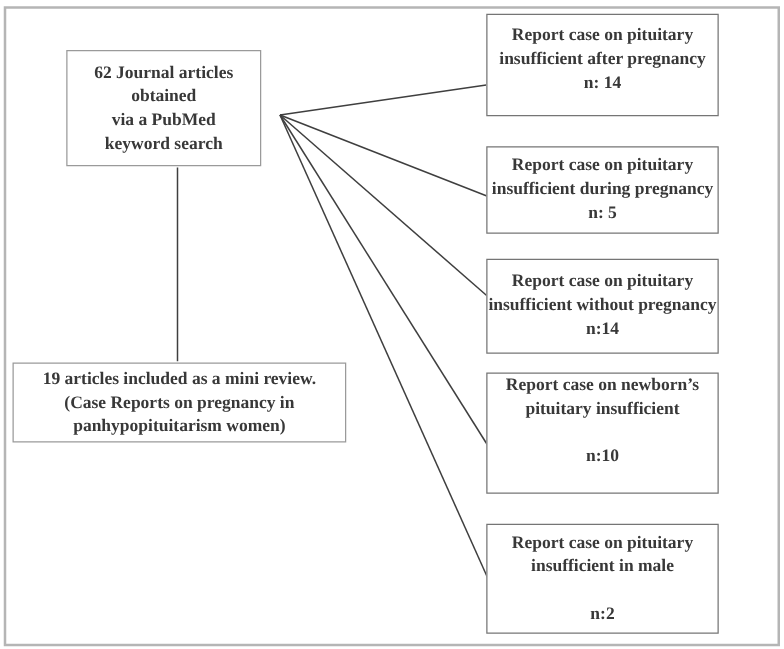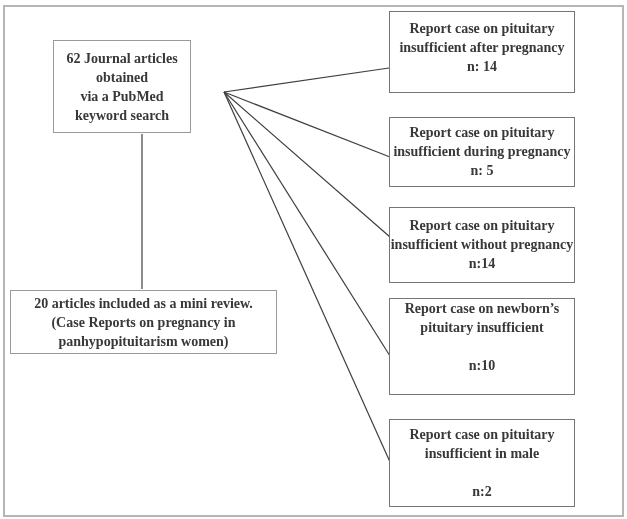--- a/index.html
+++ b/index.html
@@ -41,21 +41,21 @@
     font-size: 14px;
     line-height: 19px;
   }
   .box-text {
     display: block;
     white-space: pre-line;
   }
   .left-box  { border: 1.5px solid #9a9a9a; }
   .right-box { border: 1.5px solid #757575; left: 389px; width: 186px; }
 
-  .source-box  { left: 53px;  top: 40px;  width: 138px; height: 93px; padding-top: 8px; }
+  .source-box  { left: 53px;  top: 40px;  width: 156px; height: 93px; padding-top: 8px; }
   .result-box  { left: 10px;  top: 290px; width: 267px; height: 64px; padding-top: 3px; }
   .cat-box-0   { top: 11px;  height: 82px; padding-top: 7px; }
   .cat-box-1   { top: 117px; height: 70px; padding-top: 5px; }
   .cat-box-2   { top: 207px; height: 76px; padding-top: 8px; }
   .cat-box-3   { top: 298px; height: 97px; }
   .cat-box-4   { top: 419px; height: 88px; padding-top: 5px; }
 </style>
 </head>
 <body>
 
@@ -73,21 +73,21 @@
   </svg>
 
   <div class="box left-box source-box">
     <span class="box-text">62 Journal articles
 obtained
 via a PubMed
 keyword search</span>
   </div>
 
   <div class="box left-box result-box">
-    <span class="box-text">20 articles included as a mini review.
+    <span class="box-text">19 articles included as a mini review.
 (Case Reports on pregnancy in
 panhypopituitarism women)</span>
   </div>
 
   <div class="box right-box cat-box-0">
     <span class="box-text">Report case on pituitary
 insufficient after pregnancy
 n: 14</span>
   </div>
 

